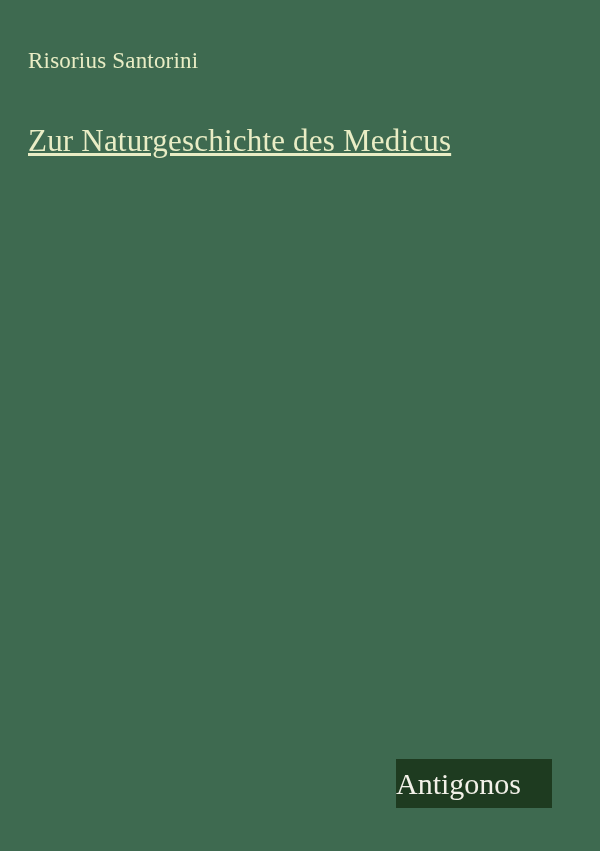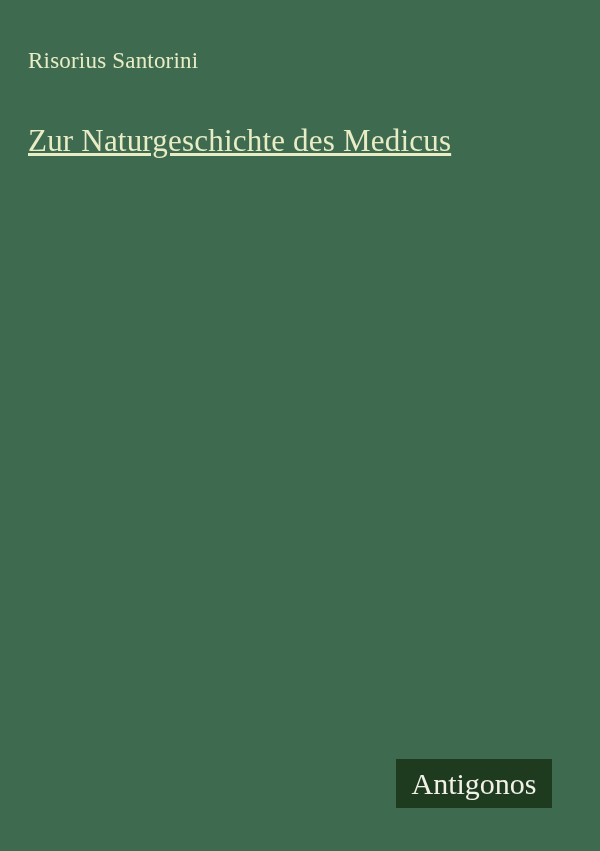--- a/index.html
+++ b/index.html
@@ -42,21 +42,21 @@
   }
   .publisher-box {
     position: absolute;
     left: 396px;
     top: 759px;
     width: 156px;
     height: 49px;
     background: var(--box, #1E3B20);
     display: flex;
     align-items: center;
-    justify-content: center;
+    justify-content: flex-start;
   }
   .publisher-name {
     font-size: 30px;
     line-height: 1;
     color: var(--pubtext, #F2F1E8);
     white-space: nowrap;
   }
 </style>
 </head>
 <body>

